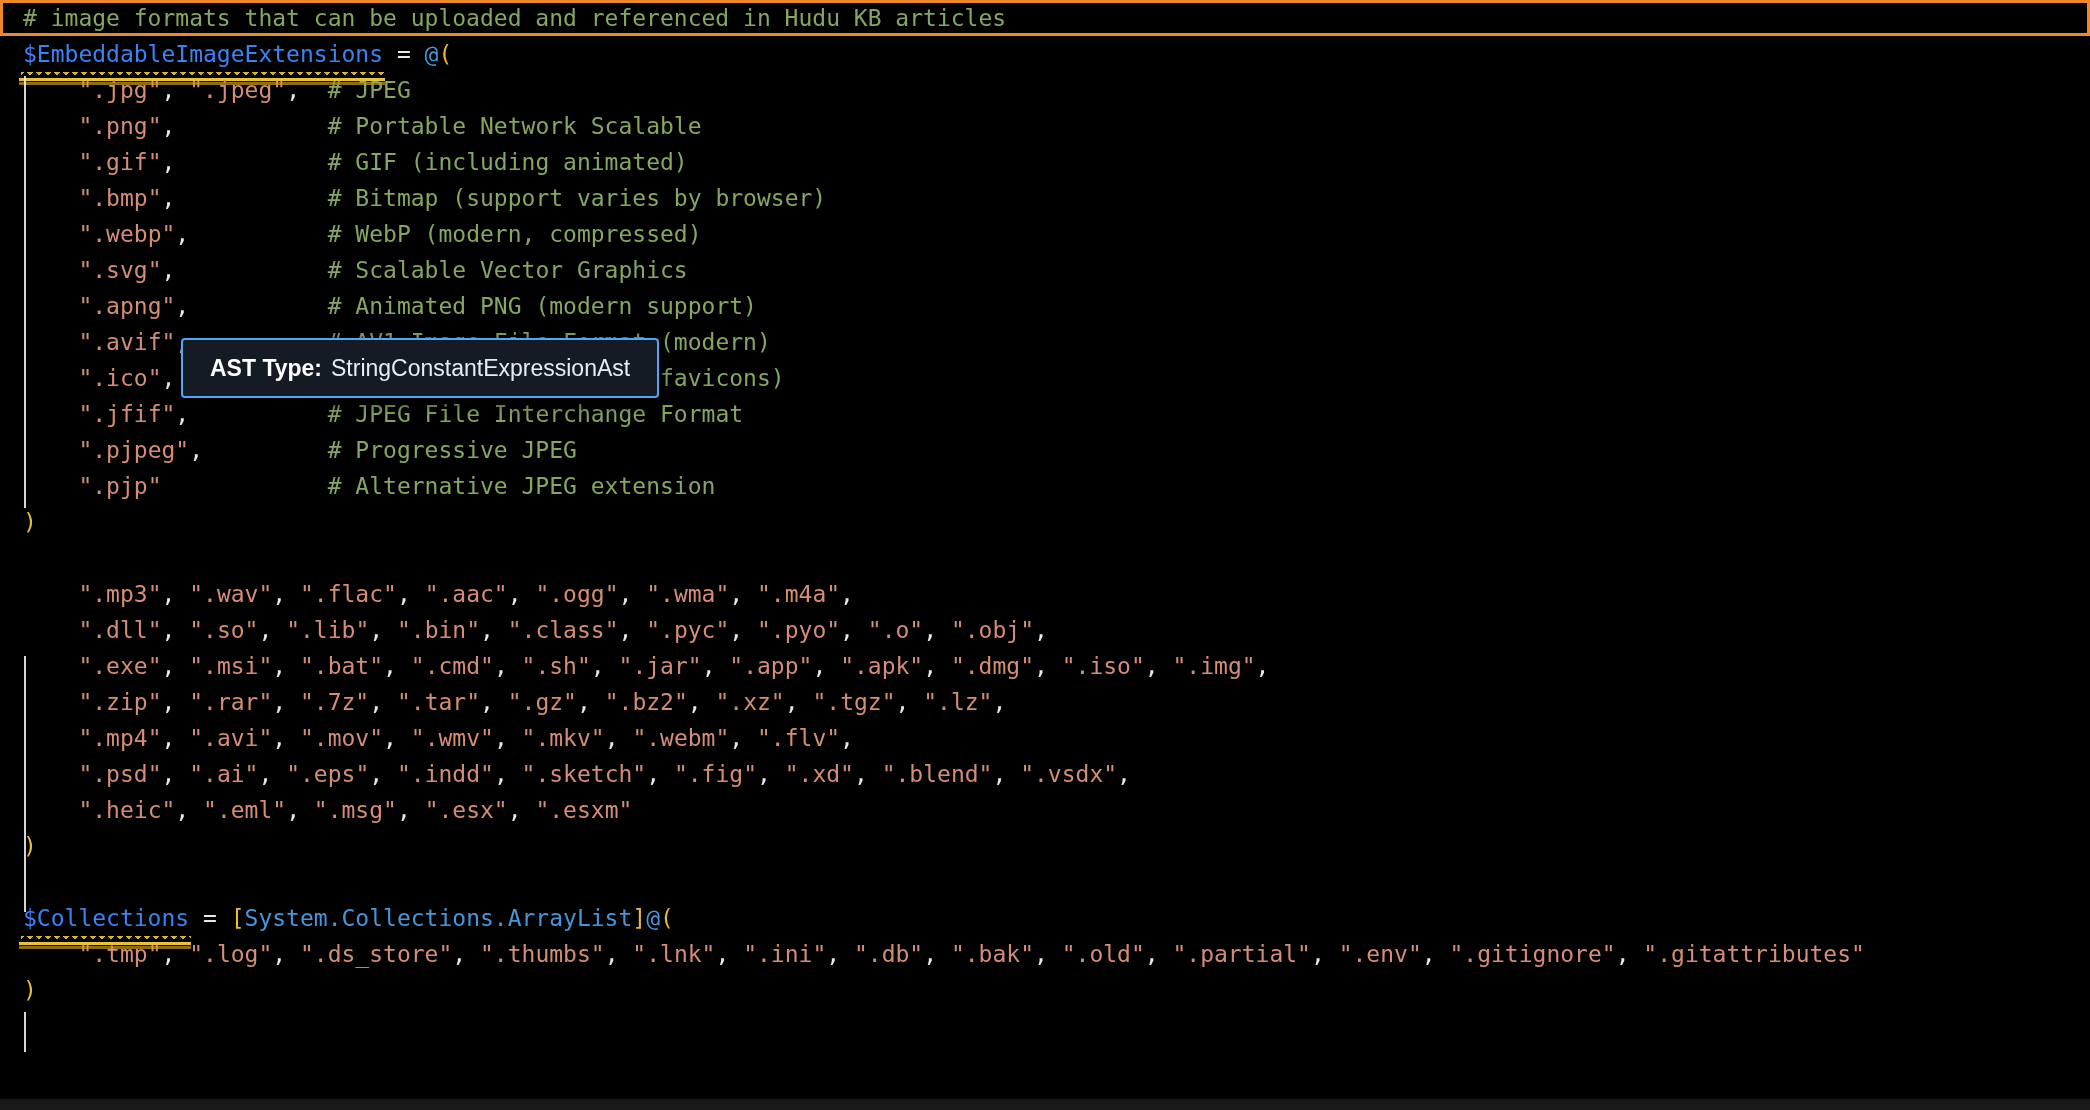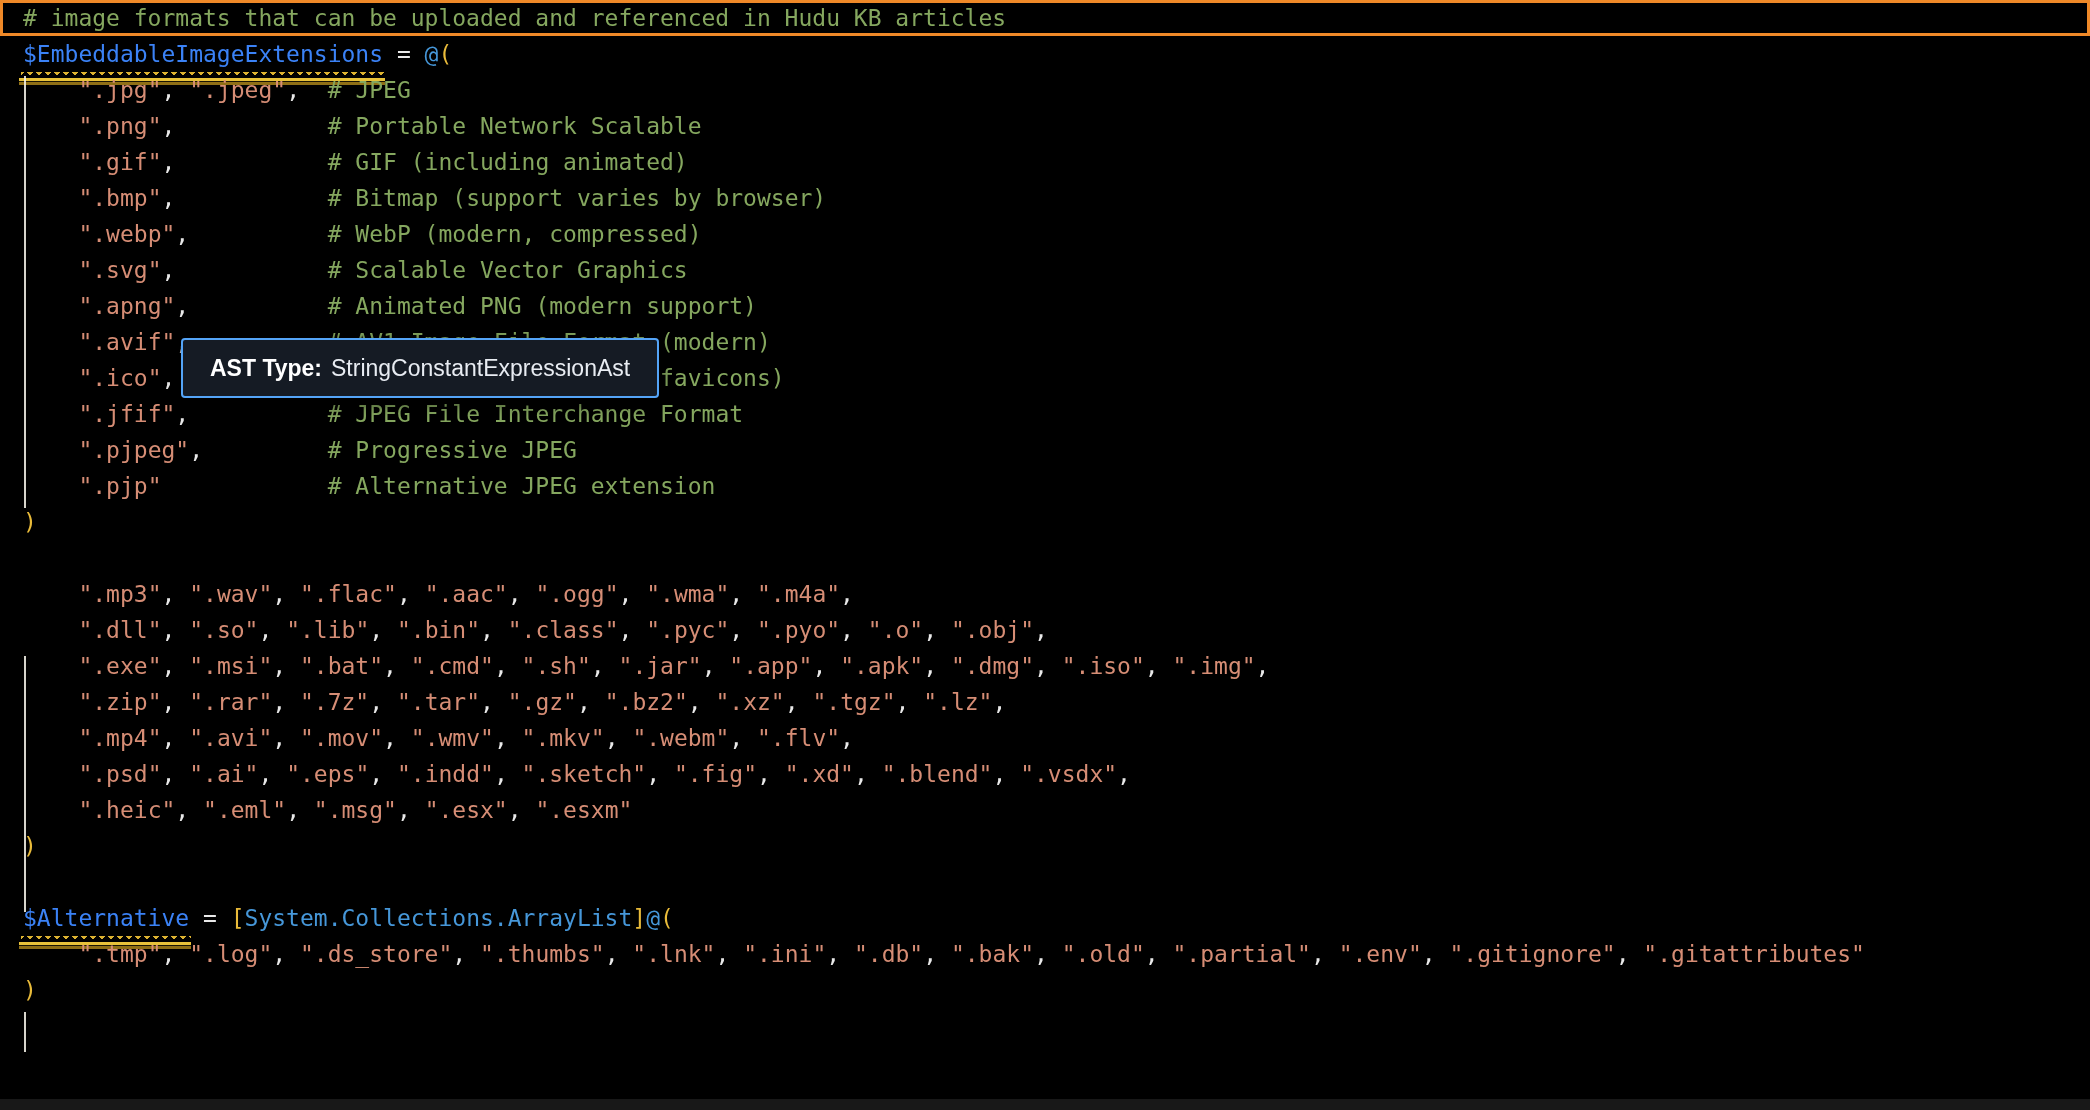--- a/index.html
+++ b/index.html
@@ -88,21 +88,21 @@
       <div class="cl"><span class="wh">&nbsp;</span></div>
       <div class="cl"><span class="wh">    </span><span class="st">".mp3"</span><span class="wh">, </span><span class="st">".wav"</span><span class="wh">, </span><span class="st">".flac"</span><span class="wh">, </span><span class="st">".aac"</span><span class="wh">, </span><span class="st">".ogg"</span><span class="wh">, </span><span class="st">".wma"</span><span class="wh">, </span><span class="st">".m4a"</span><span class="wh">,</span></div>
       <div class="cl"><span class="wh">    </span><span class="st">".dll"</span><span class="wh">, </span><span class="st">".so"</span><span class="wh">, </span><span class="st">".lib"</span><span class="wh">, </span><span class="st">".bin"</span><span class="wh">, </span><span class="st">".class"</span><span class="wh">, </span><span class="st">".pyc"</span><span class="wh">, </span><span class="st">".pyo"</span><span class="wh">, </span><span class="st">".o"</span><span class="wh">, </span><span class="st">".obj"</span><span class="wh">,</span></div>
       <div class="cl"><span class="wh">    </span><span class="st">".exe"</span><span class="wh">, </span><span class="st">".msi"</span><span class="wh">, </span><span class="st">".bat"</span><span class="wh">, </span><span class="st">".cmd"</span><span class="wh">, </span><span class="st">".sh"</span><span class="wh">, </span><span class="st">".jar"</span><span class="wh">, </span><span class="st">".app"</span><span class="wh">, </span><span class="st">".apk"</span><span class="wh">, </span><span class="st">".dmg"</span><span class="wh">, </span><span class="st">".iso"</span><span class="wh">, </span><span class="st">".img"</span><span class="wh">,</span></div>
       <div class="cl"><span class="wh">    </span><span class="st">".zip"</span><span class="wh">, </span><span class="st">".rar"</span><span class="wh">, </span><span class="st">".7z"</span><span class="wh">, </span><span class="st">".tar"</span><span class="wh">, </span><span class="st">".gz"</span><span class="wh">, </span><span class="st">".bz2"</span><span class="wh">, </span><span class="st">".xz"</span><span class="wh">, </span><span class="st">".tgz"</span><span class="wh">, </span><span class="st">".lz"</span><span class="wh">,</span></div>
       <div class="cl"><span class="wh">    </span><span class="st">".mp4"</span><span class="wh">, </span><span class="st">".avi"</span><span class="wh">, </span><span class="st">".mov"</span><span class="wh">, </span><span class="st">".wmv"</span><span class="wh">, </span><span class="st">".mkv"</span><span class="wh">, </span><span class="st">".webm"</span><span class="wh">, </span><span class="st">".flv"</span><span class="wh">,</span></div>
       <div class="cl"><span class="wh">    </span><span class="st">".psd"</span><span class="wh">, </span><span class="st">".ai"</span><span class="wh">, </span><span class="st">".eps"</span><span class="wh">, </span><span class="st">".indd"</span><span class="wh">, </span><span class="st">".sketch"</span><span class="wh">, </span><span class="st">".fig"</span><span class="wh">, </span><span class="st">".xd"</span><span class="wh">, </span><span class="st">".blend"</span><span class="wh">, </span><span class="st">".vsdx"</span><span class="wh">,</span></div>
       <div class="cl"><span class="wh">    </span><span class="st">".heic"</span><span class="wh">, </span><span class="st">".eml"</span><span class="wh">, </span><span class="st">".msg"</span><span class="wh">, </span><span class="st">".esx"</span><span class="wh">, </span><span class="st">".esxm"</span></div>
       <div class="cl"><span class="yl">)</span></div>
       <div class="cl"><span class="wh">&nbsp;</span></div>
-      <div class="cl"><span class="vr warn">$Alternative</span><span class="wh"> = </span><span class="yl">[</span><span class="ty">System.Collections.ArrayList</span><span class="yl">]</span><span class="at">@</span><span class="yl">(</span></div>
+      <div class="cl"><span class="vr warn">$Collections</span><span class="wh"> = </span><span class="yl">[</span><span class="ty">System.Collections.ArrayList</span><span class="yl">]</span><span class="at">@</span><span class="yl">(</span></div>
       <div class="cl"><span class="wh">    </span><span class="st">".tmp"</span><span class="wh">, </span><span class="st">".log"</span><span class="wh">, </span><span class="st">".ds_store"</span><span class="wh">, </span><span class="st">".thumbs"</span><span class="wh">, </span><span class="st">".lnk"</span><span class="wh">, </span><span class="st">".ini"</span><span class="wh">, </span><span class="st">".db"</span><span class="wh">, </span><span class="st">".bak"</span><span class="wh">, </span><span class="st">".old"</span><span class="wh">, </span><span class="st">".partial"</span><span class="wh">, </span><span class="st">".env"</span><span class="wh">, </span><span class="st">".gitignore"</span><span class="wh">, </span><span class="st">".gitattributes"</span></div>
       <div class="cl"><span class="yl">)</span></div>
     </div>
 
   <div class="indent-guide" style="top:76px;height:432px;"></div>
   <div class="indent-guide" style="top:656px;height:256px;"></div>
   <div class="indent-guide" style="top:1012px;height:40px;"></div>
 
   <div id="tooltip">
     <span class="tt-label">AST Type:</span>

